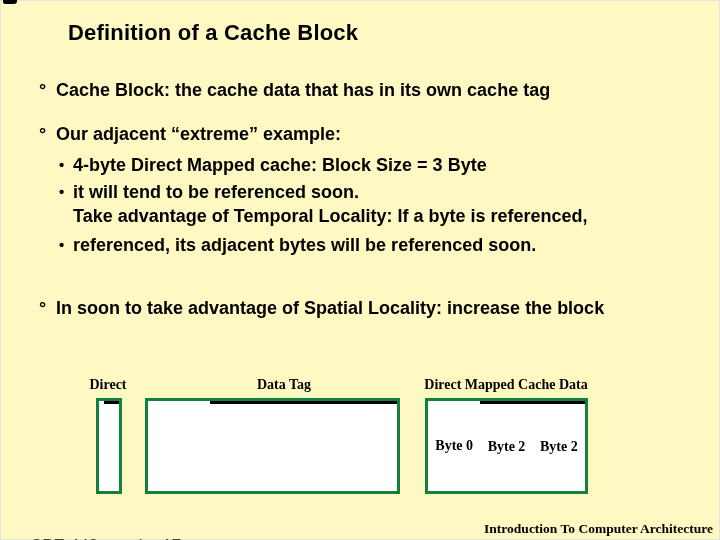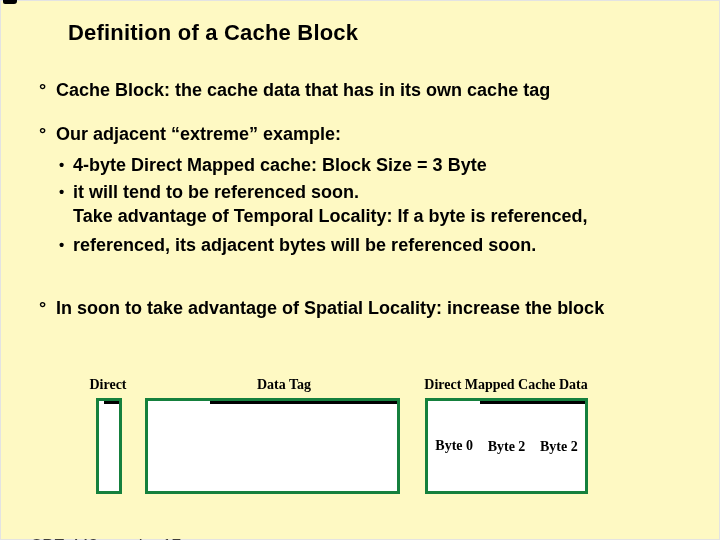--- a/index.html
+++ b/index.html
@@ -122,14 +122,15 @@
     <div class="drow"></div>
   </div>
 
   <div class="dbox" style="left:425px;width:163px">
     <div class="drow byte-row">Byte 0</div>
     <div class="drow byte-row">Byte 2</div>
     <div class="drow byte-row">Byte 2</div>
   </div>
 
   <div class="footer-left">CPE 442   cache.17</div>
+  <div class="footer-right">Introduction To Computer Architecture</div>
 
 </div>
 
 </body></html>

